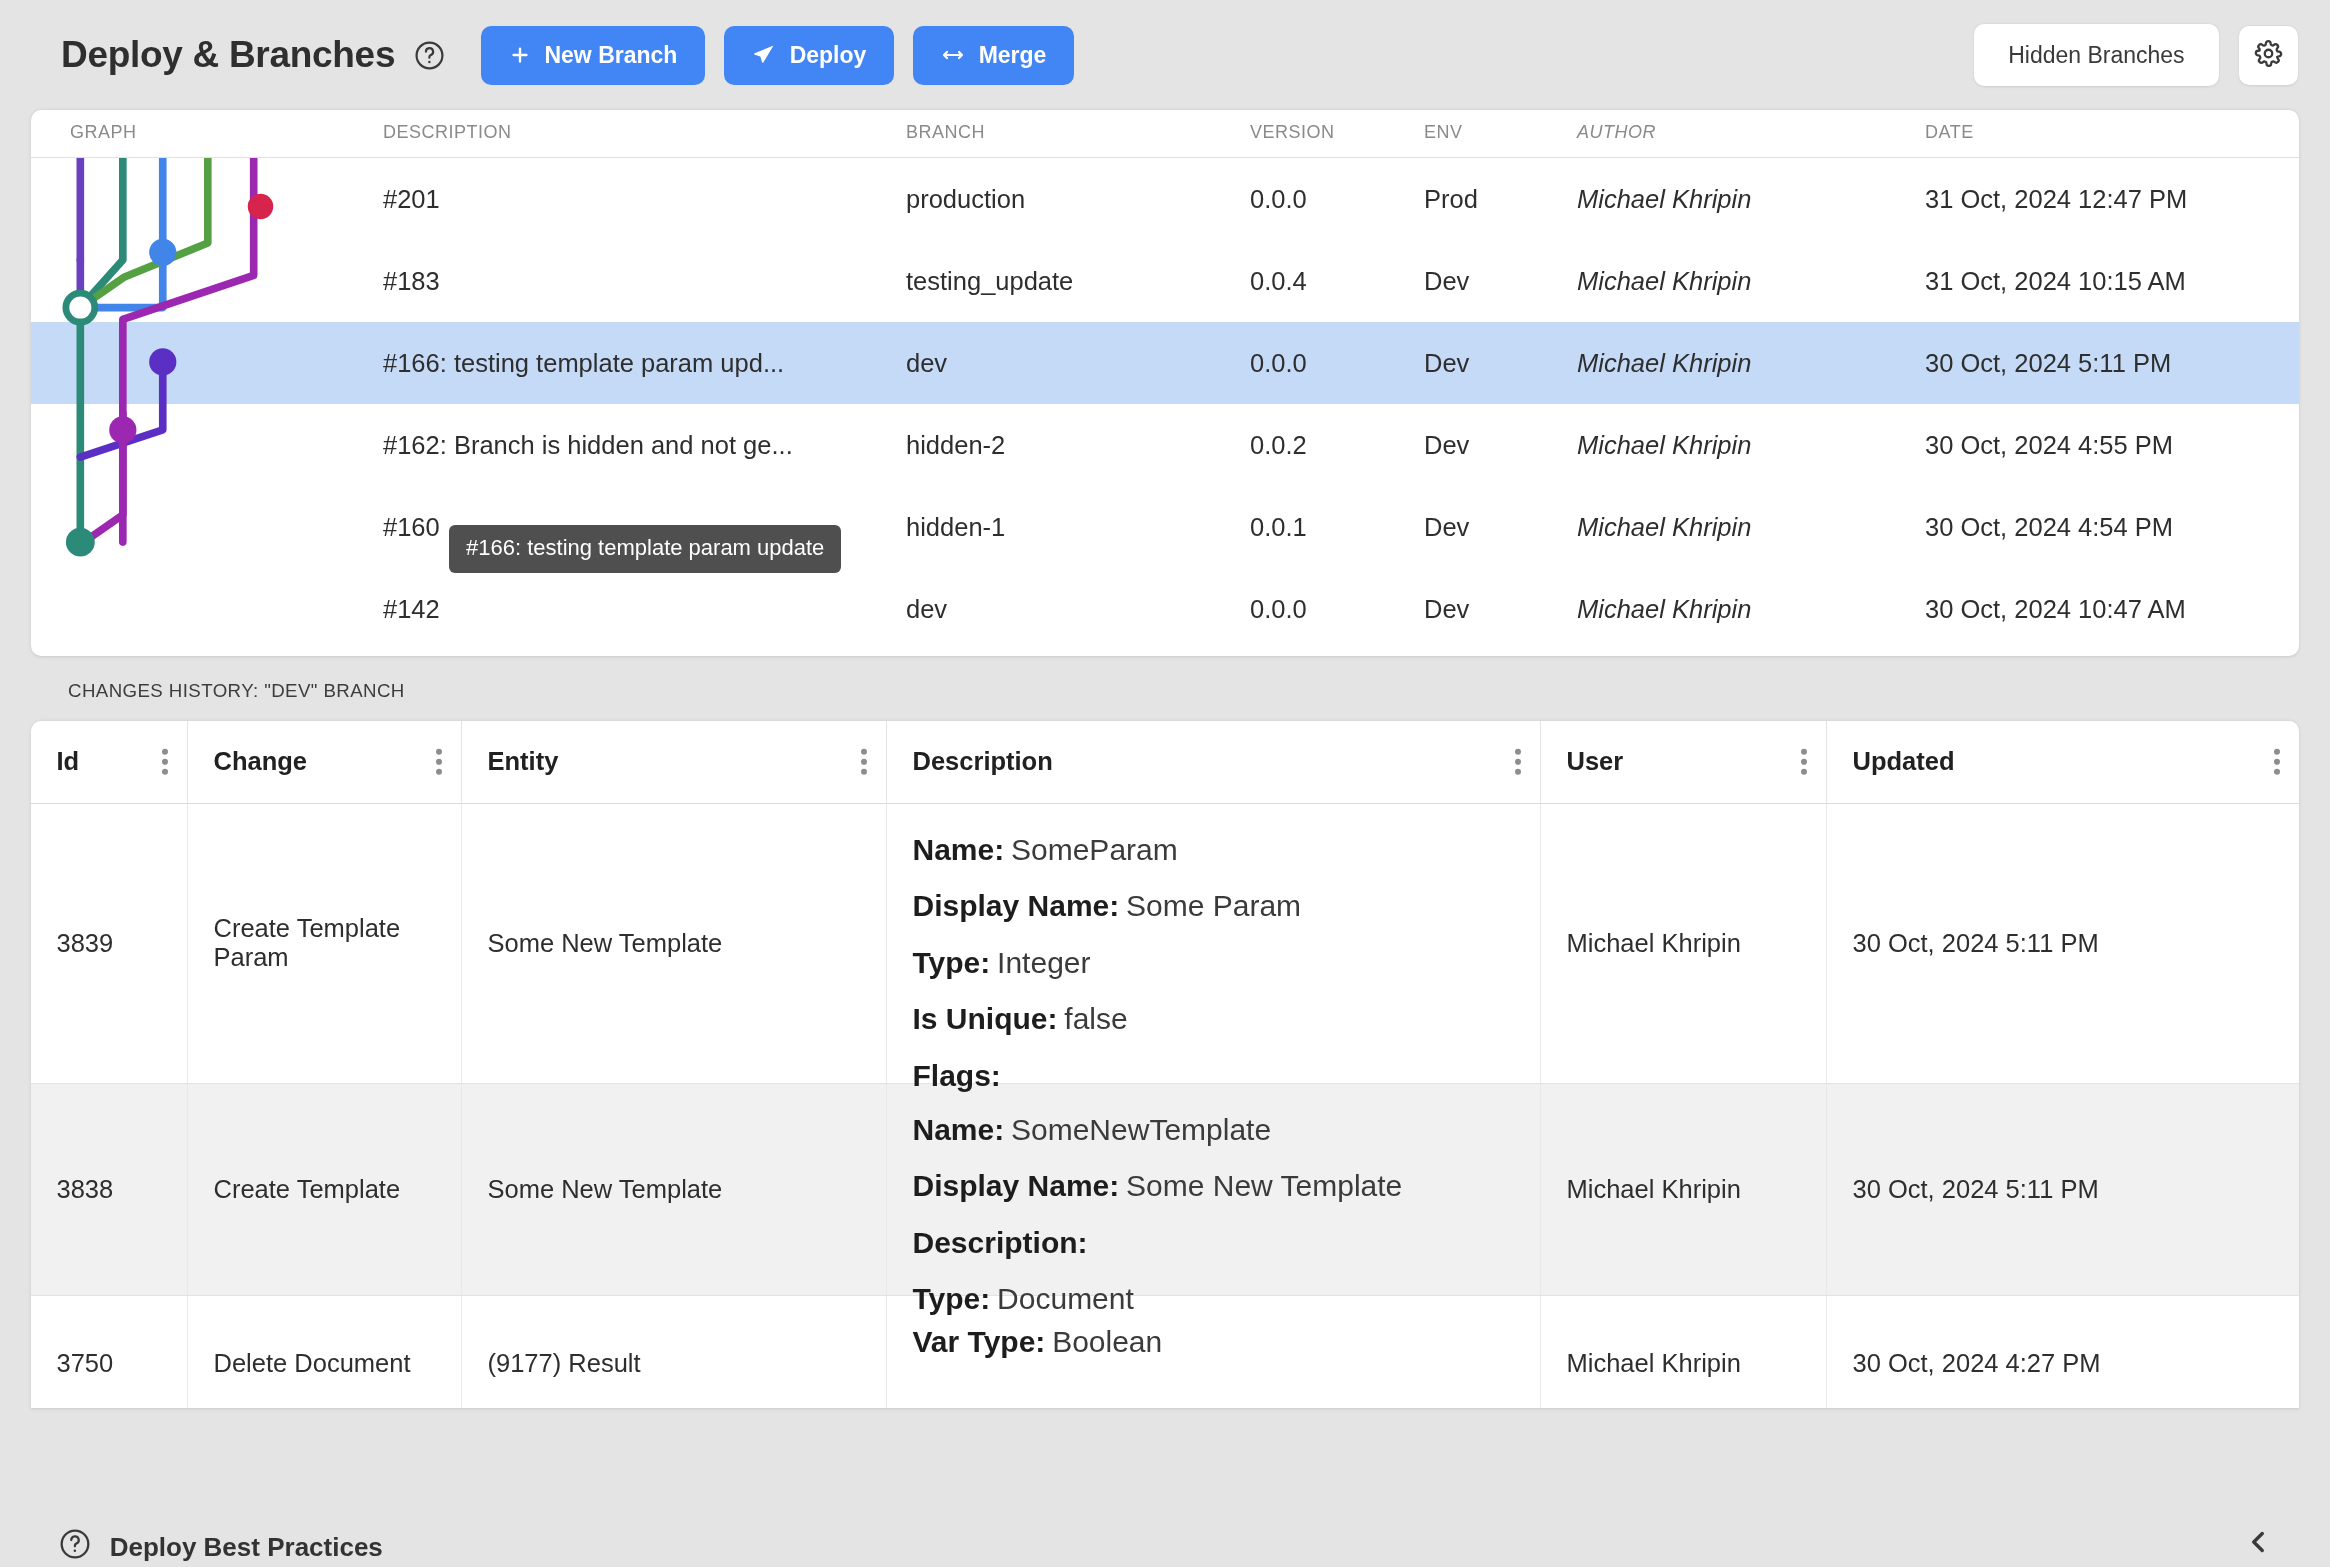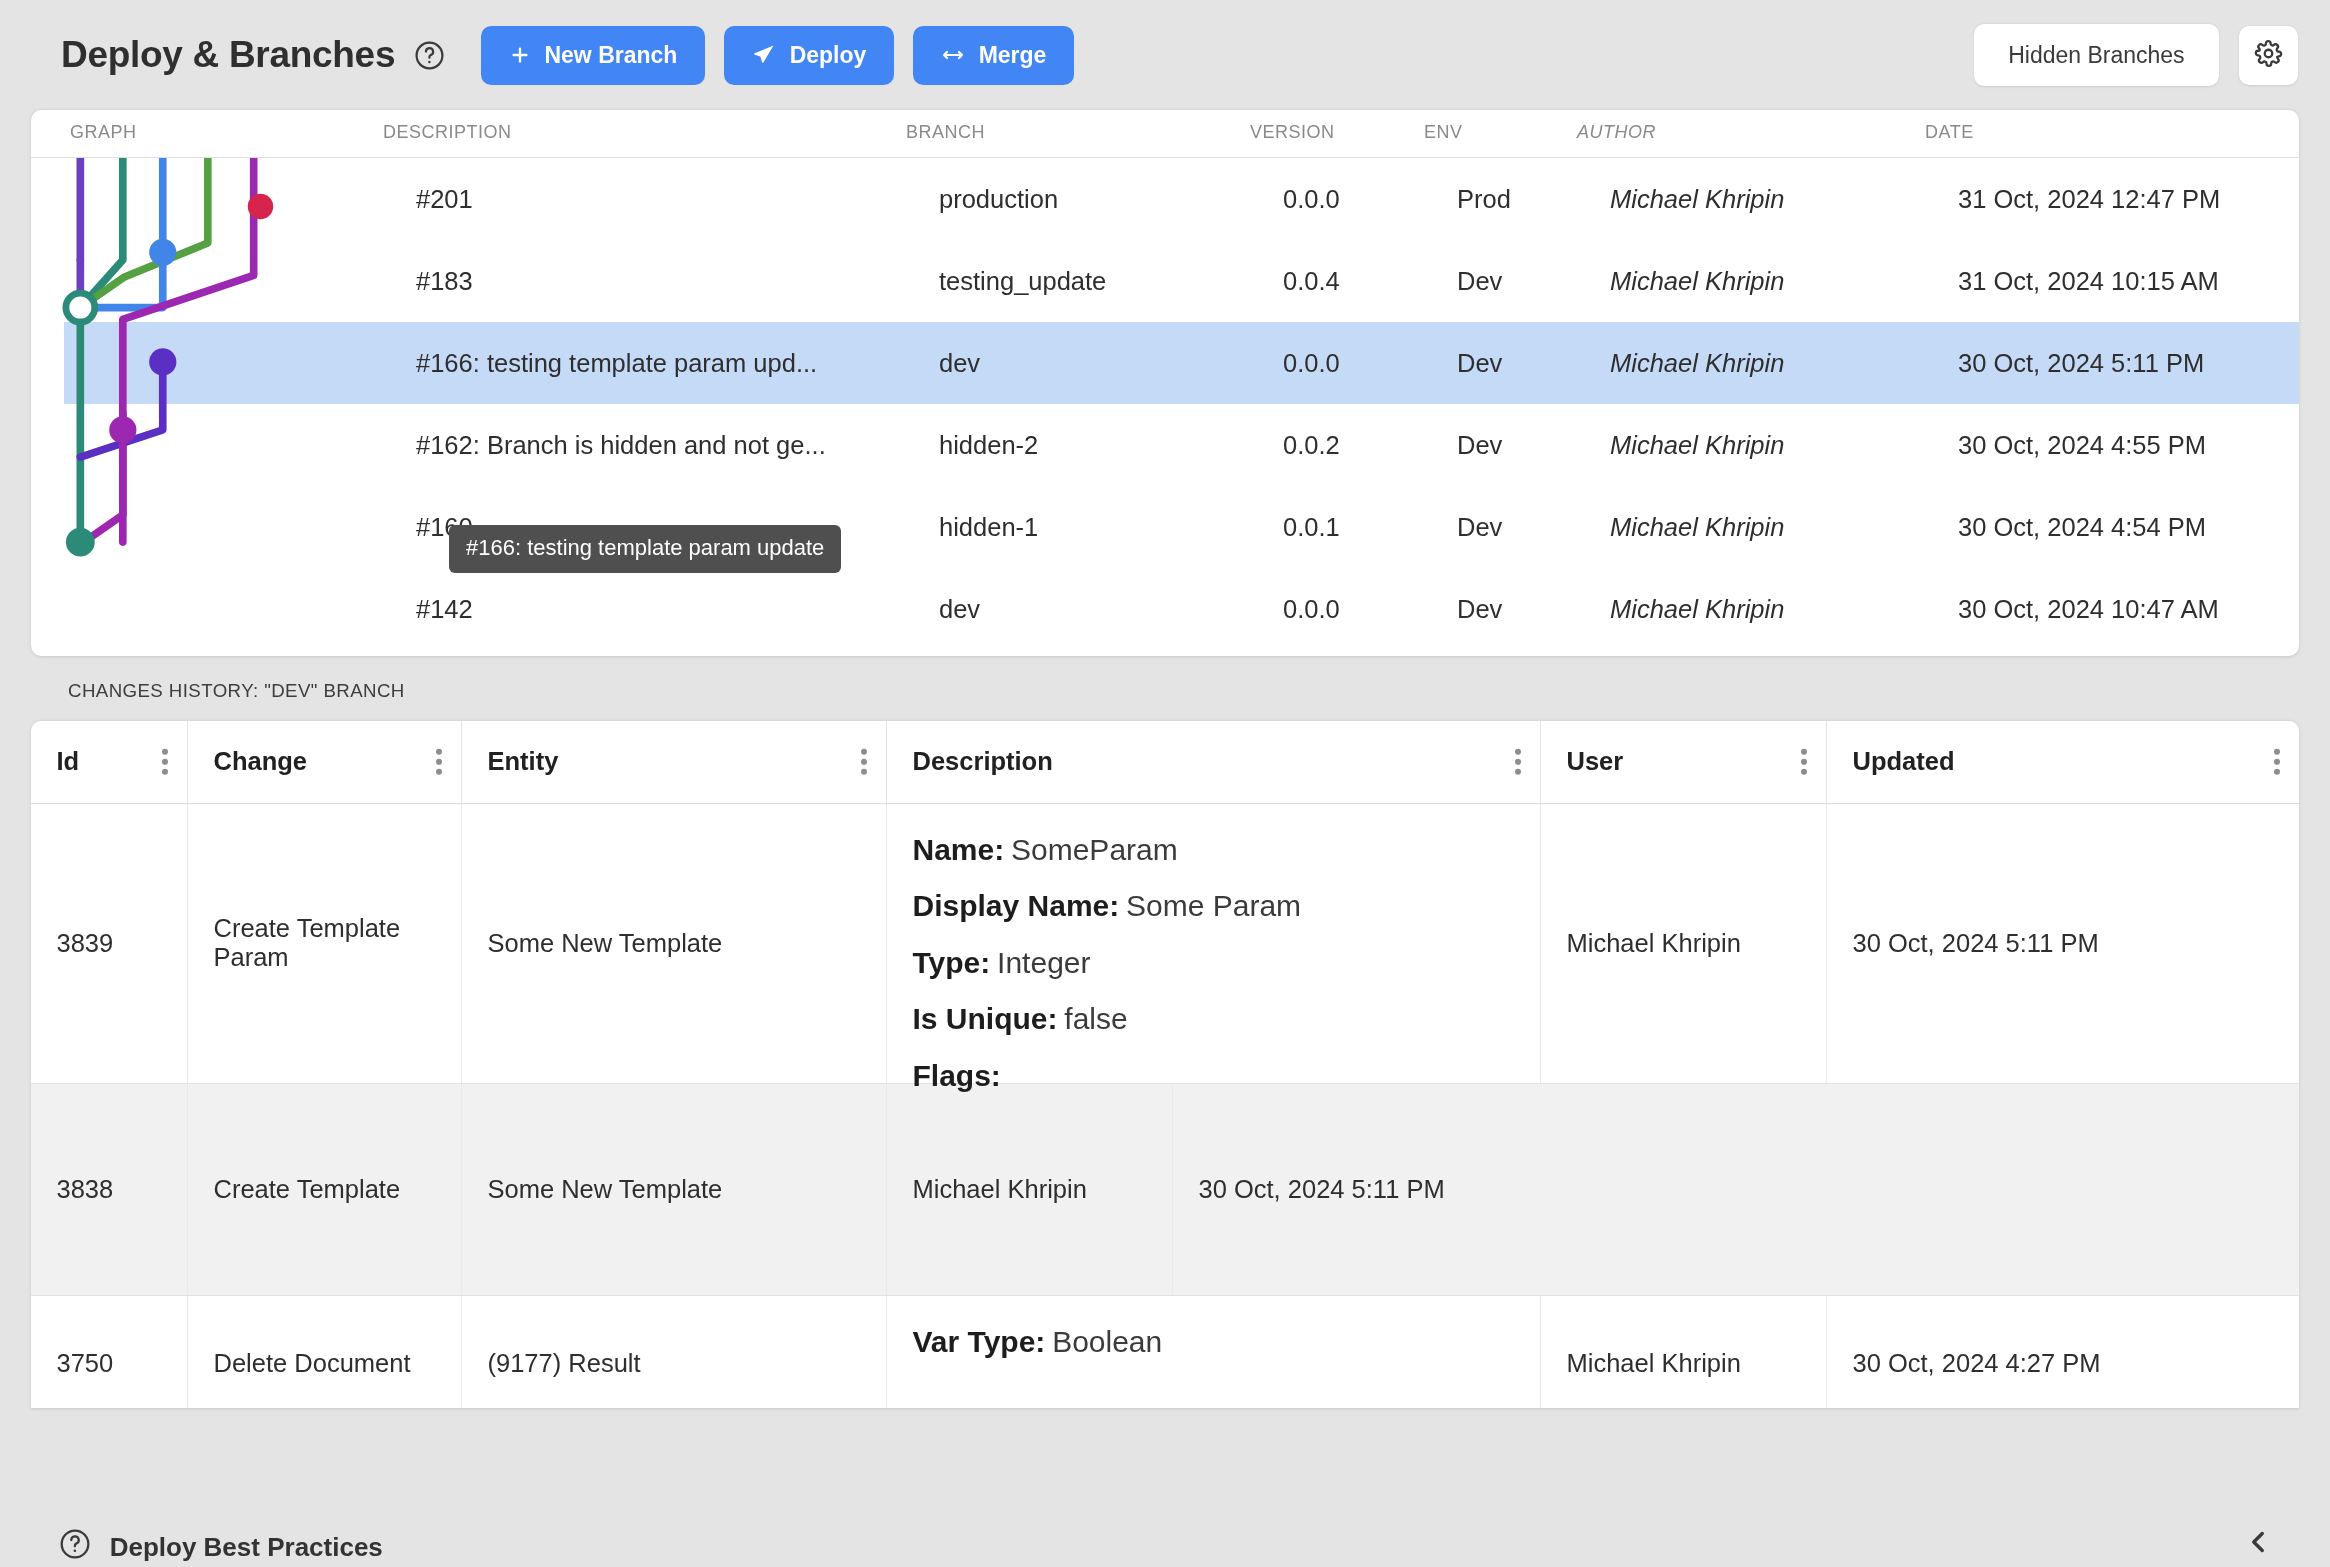--- a/index.html
+++ b/index.html
@@ -99,21 +99,21 @@
     padding-top: 3.4px;
   }
   .c-graph { width: 344px; padding-left: 31px; margin-left: 8px; }
   .c-desc  { width: 523px; }
   .c-branch{ width: 344px; }
   .c-ver   { width: 174px; }
   .c-env   { width: 153px; }
   .c-auth  { width: 348px; font-style: italic; }
   .c-date  { flex: 1 1 auto; }
 
-  .branch-rows { position: relative; padding-left: 33px; }
+  .branch-rows { position: relative; }
   .branch-row {
     display: flex;
     height: 82px;
     align-items: center;
     font-size: 25.5px;
     color: #2e2e2e;
   }
   .branch-row.selected { background: #c5daf7; }
   .branch-row > div { overflow: hidden; text-overflow: ellipsis; white-space: nowrap; padding-right: 15.3px;}
   .branch-row .c-graph { padding-left: 31px; }
@@ -446,20 +446,26 @@
       <div class="kv"><span class="k">Flags:</span><span class="v"></span></div>
     </div>
     <div class="gc g-user">Michael Khripin</div>
     <div class="gc g-upd">30 Oct, 2024 5:11 PM</div>
   </div>
 
   <div class="grid-row r2 alt">
     <div class="gc g-id">3838</div>
     <div class="gc g-chg">Create Template</div>
     <div class="gc g-ent">Some New Template</div>
+    <div class="gc g-desc desc">
+      <div class="kv"><span class="k">Name:</span><span class="v">SomeNewTemplate</span></div>
+      <div class="kv"><span class="k">Display Name:</span><span class="v">Some New Template</span></div>
+      <div class="kv"><span class="k">Description:</span><span class="v"></span></div>
+      <div class="kv"><span class="k">Type:</span><span class="v">Document</span></div>
+    </div>
     <div class="gc g-user">Michael Khripin</div>
     <div class="gc g-upd">30 Oct, 2024 5:11 PM</div>
   </div>
 
   <div class="grid-row r3">
     <div class="gc g-id">3750</div>
     <div class="gc g-chg">Delete Document</div>
     <div class="gc g-ent">(9177) Result</div>
     <div class="gc g-desc desc">
       <div class="kv"><span class="k">Var Type:</span><span class="v">Boolean</span></div>

